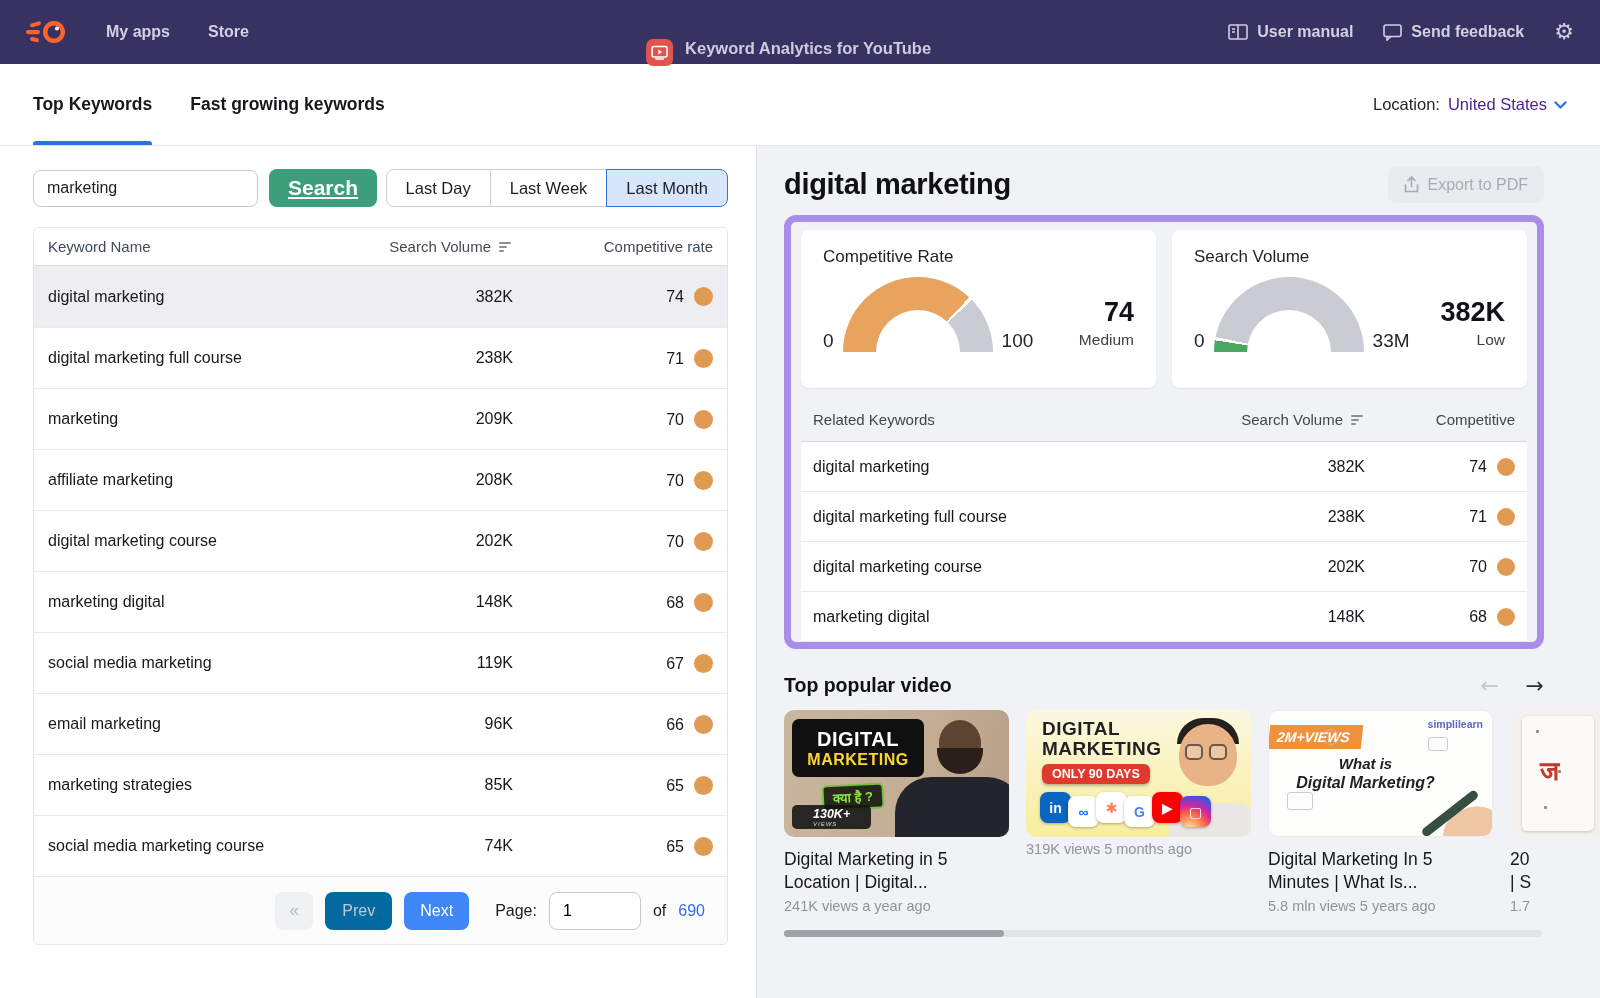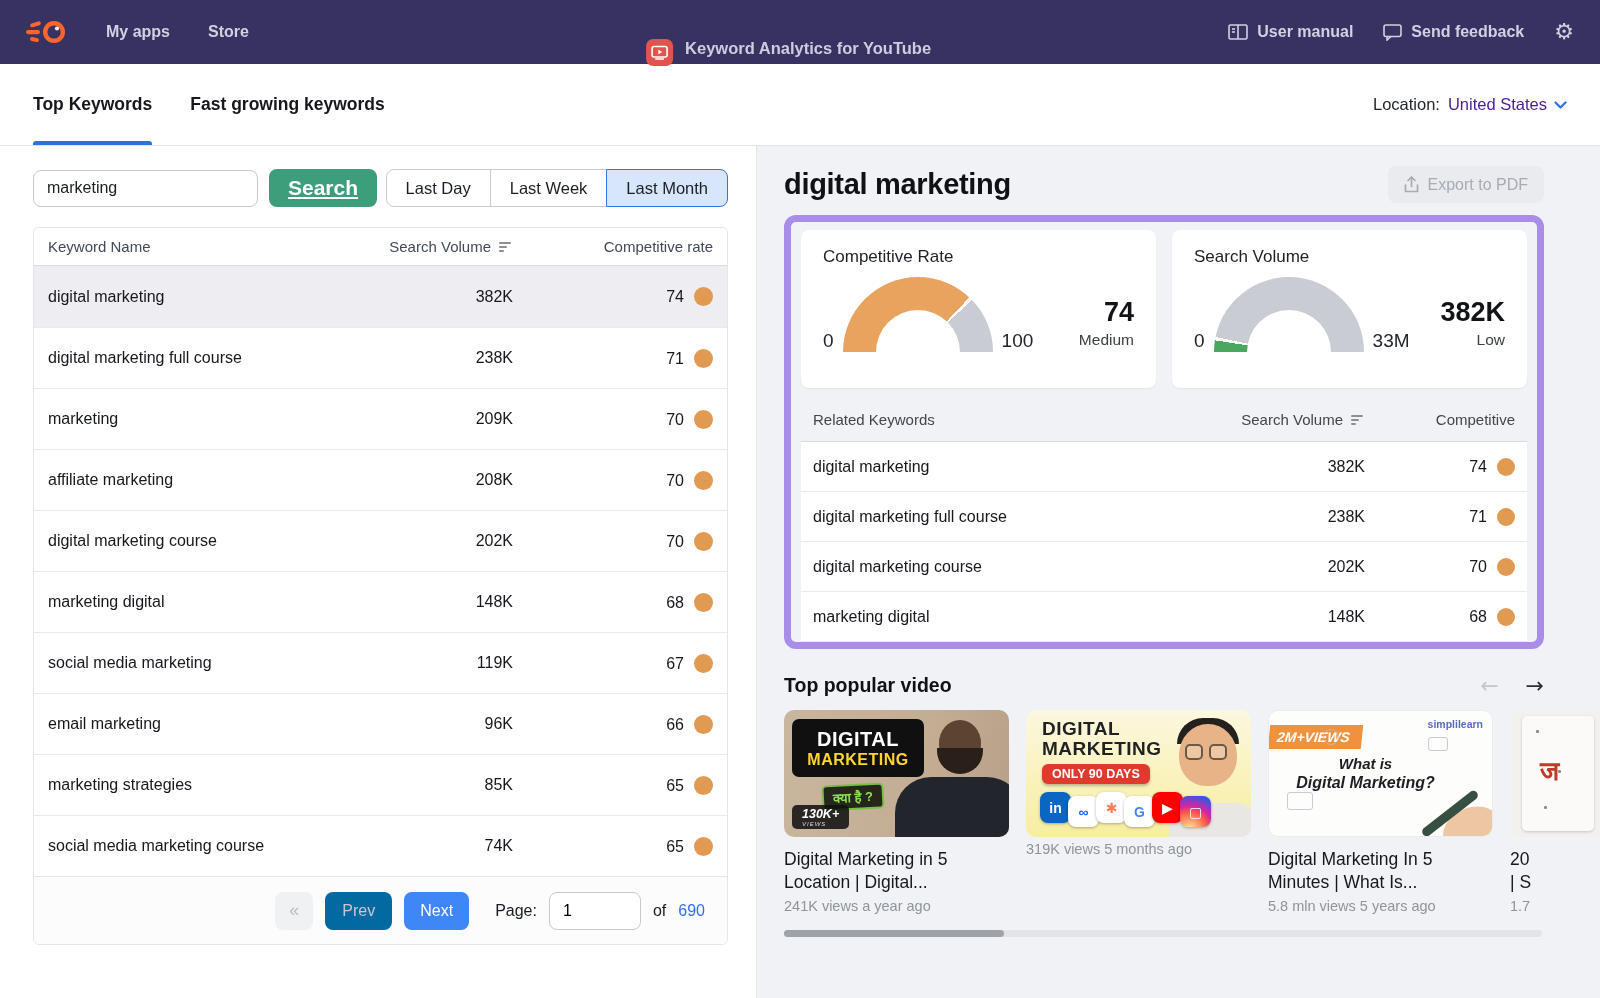--- a/index.html
+++ b/index.html
@@ -101,21 +101,21 @@
 
   
   .th1 { background:linear-gradient(100deg,#c9b69e 0%,#c3ae94 60%,#b7a089 100%); }
   .th1-box { position:absolute; left:8px; top:9px; width:132px; height:58px; background:#101010; border-radius:7px; display:flex; flex-direction:column; align-items:center; justify-content:center; }
   .th1-l1 { color:#fff; font-weight:800; font-size:20px; letter-spacing:.5px; }
   .th1-l2 { color:#ffd62e; font-weight:800; font-size:16px; letter-spacing:.5px; }
   .th1-pill { position:absolute; left:38px; top:74px; background:rgba(10,14,6,.85); border:2px solid #76c043; color:#8ee04e; font-size:13px; font-weight:700; padding:2px 9px; border-radius:5px; transform:rotate(-3deg); }
   .th1-head { position:absolute; right:28px; top:10px; width:42px; height:46px; border-radius:50% 50% 46% 46%; background:#5d4331; }
   .th1-beard { position:absolute; right:26px; top:38px; width:46px; height:26px; border-radius:0 0 24px 24px; background:#2b2019; }
   .th1-body { position:absolute; right:-14px; bottom:-6px; width:128px; height:66px; background:#23252d; border-radius:36px 36px 0 0; }
-  .th1-badge { position:absolute; left:8px; bottom:8px; background:rgba(18,18,18,.88); border-radius:5px; padding:3px 10px 2px; line-height:1; }
+  .th1-badge { position:absolute; left:8px; bottom:8px; background:rgba(18,18,18,.88); border-radius:5px; padding:3px 21px 2px; line-height:1; }
   .th1-badge span { display:block; color:#fff; font-style:italic; font-weight:800; font-size:12.5px; }
   .th1-badge .th1-badge-sub { font-size:6px; font-weight:400; letter-spacing:1px; color:#d8d8d8; margin-top:1px; }
 
   
   .th2 { background:linear-gradient(180deg,#fcf7e0 0%,#f7ee9e 100%); }
   .th2-l1,.th2-l2 { position:absolute; left:16px; color:#1f2125; font-weight:800; letter-spacing:.5px; }
   .th2-l1 { top:8px; font-size:19px; }
   .th2-l2 { top:28px; font-size:19px; }
   .th2-banner { position:absolute; left:16px; top:54px; background:#e03a2f; color:#fff; font-weight:800; font-size:12.5px; padding:3px 10px; border-radius:6px; box-shadow:0 2px 3px rgba(0,0,0,.25); }
   .th2-icons { position:absolute; left:14px; top:82px; display:flex; }

